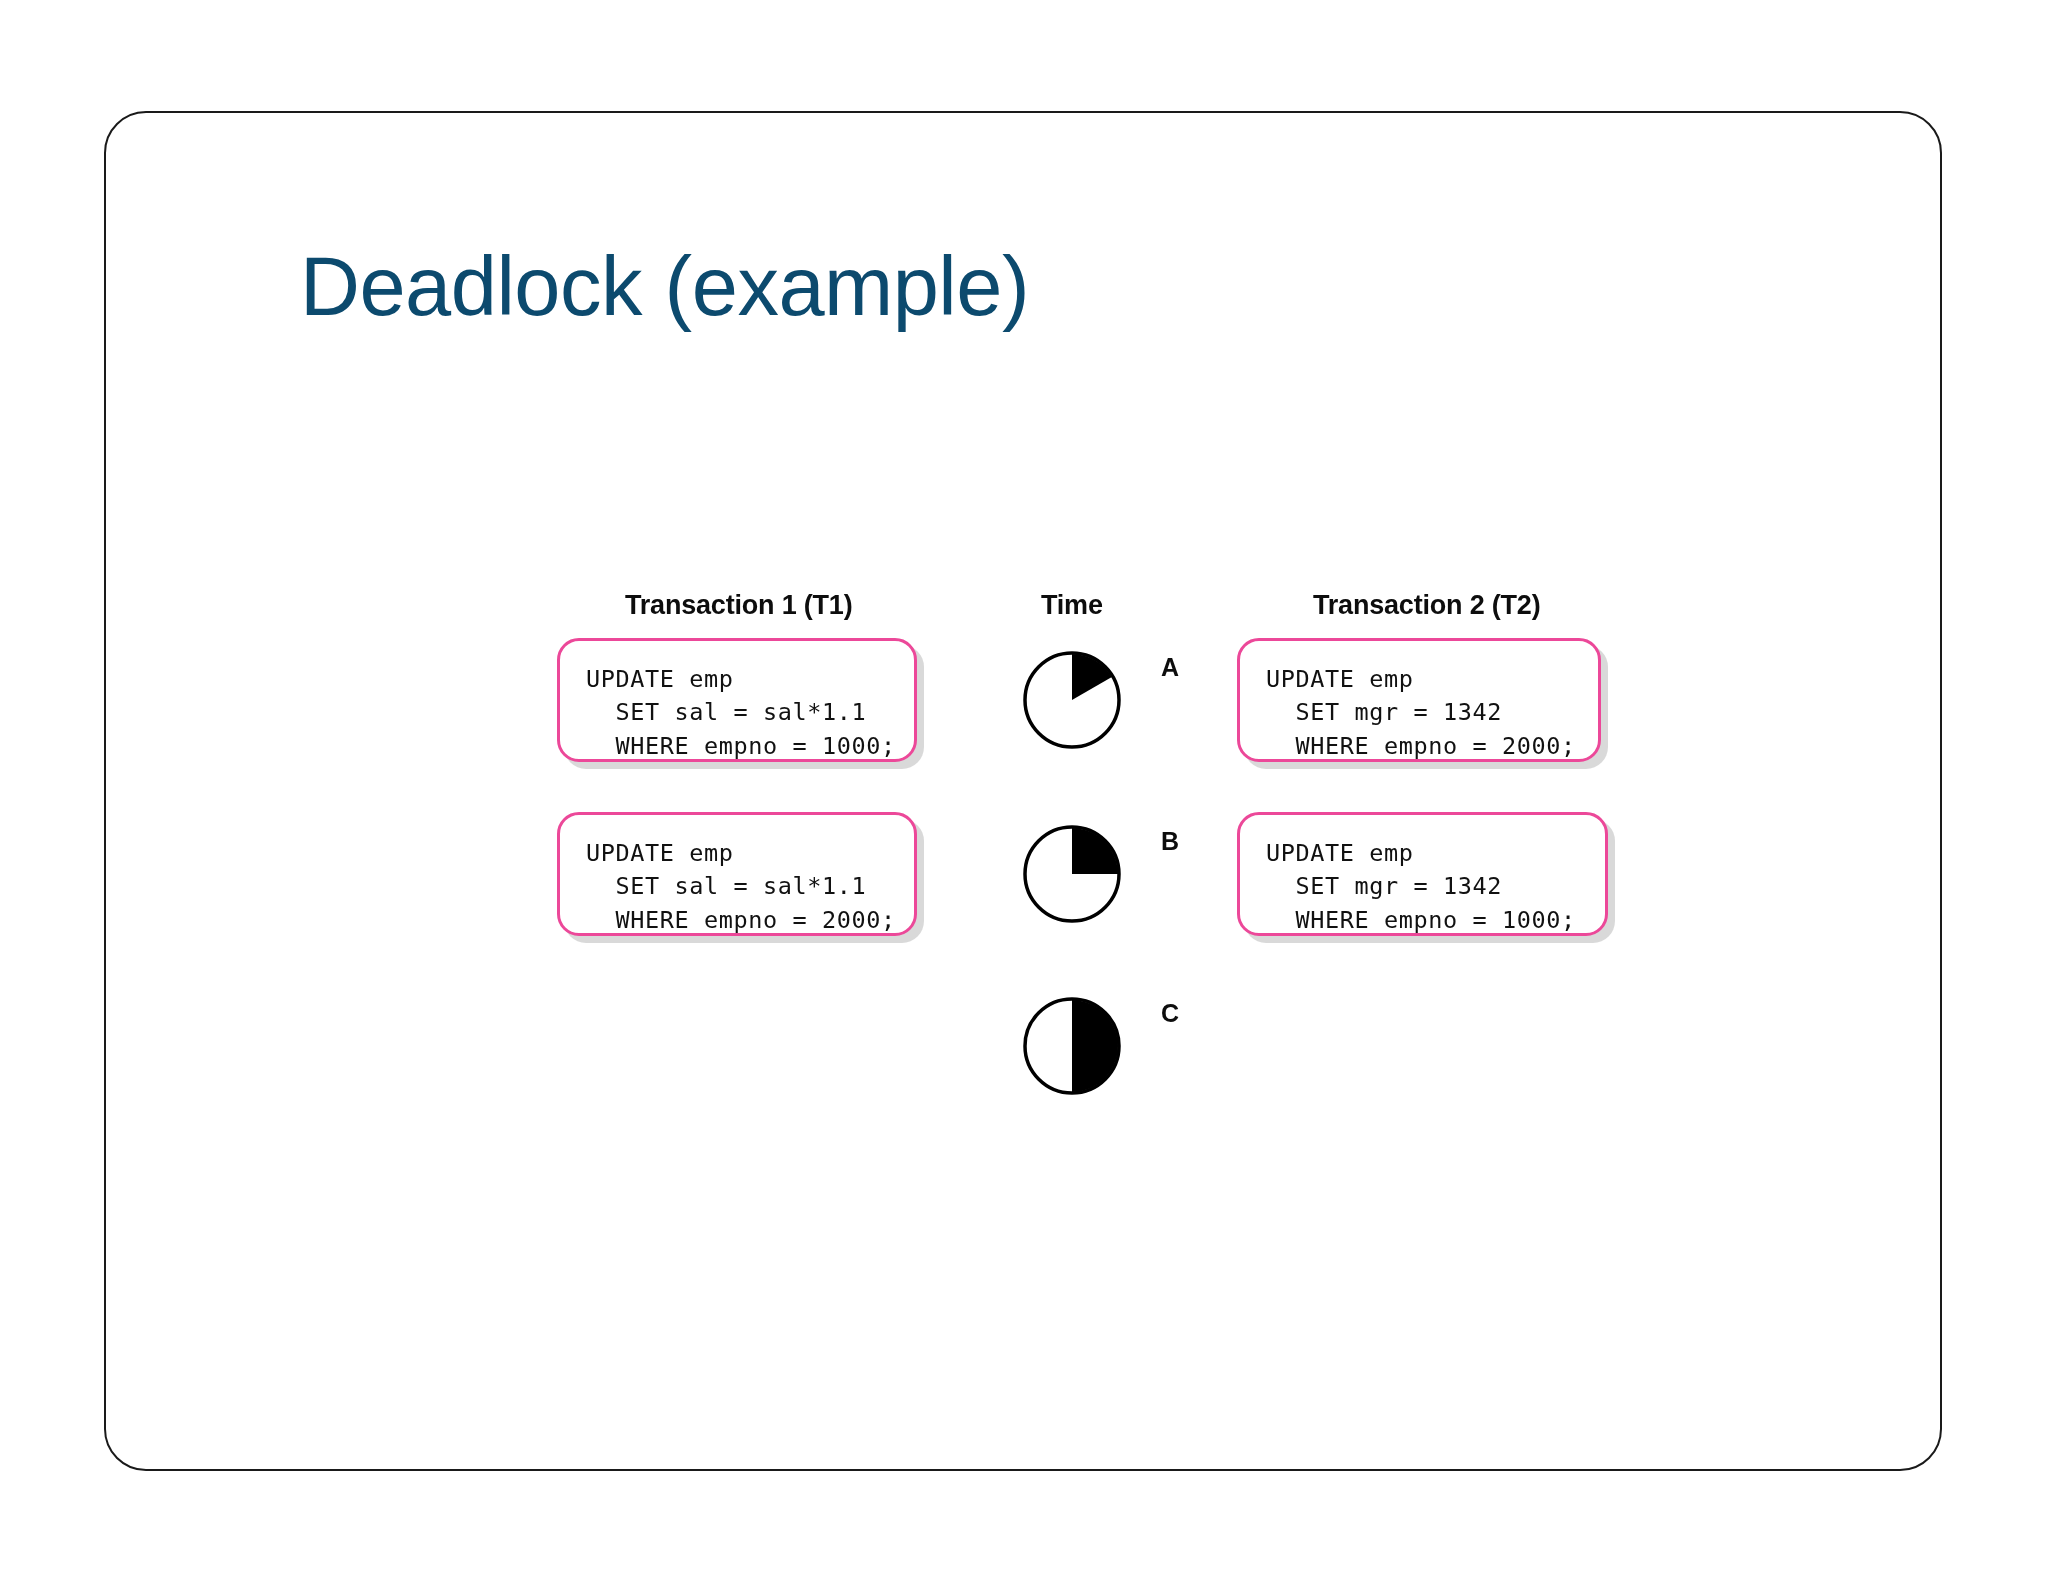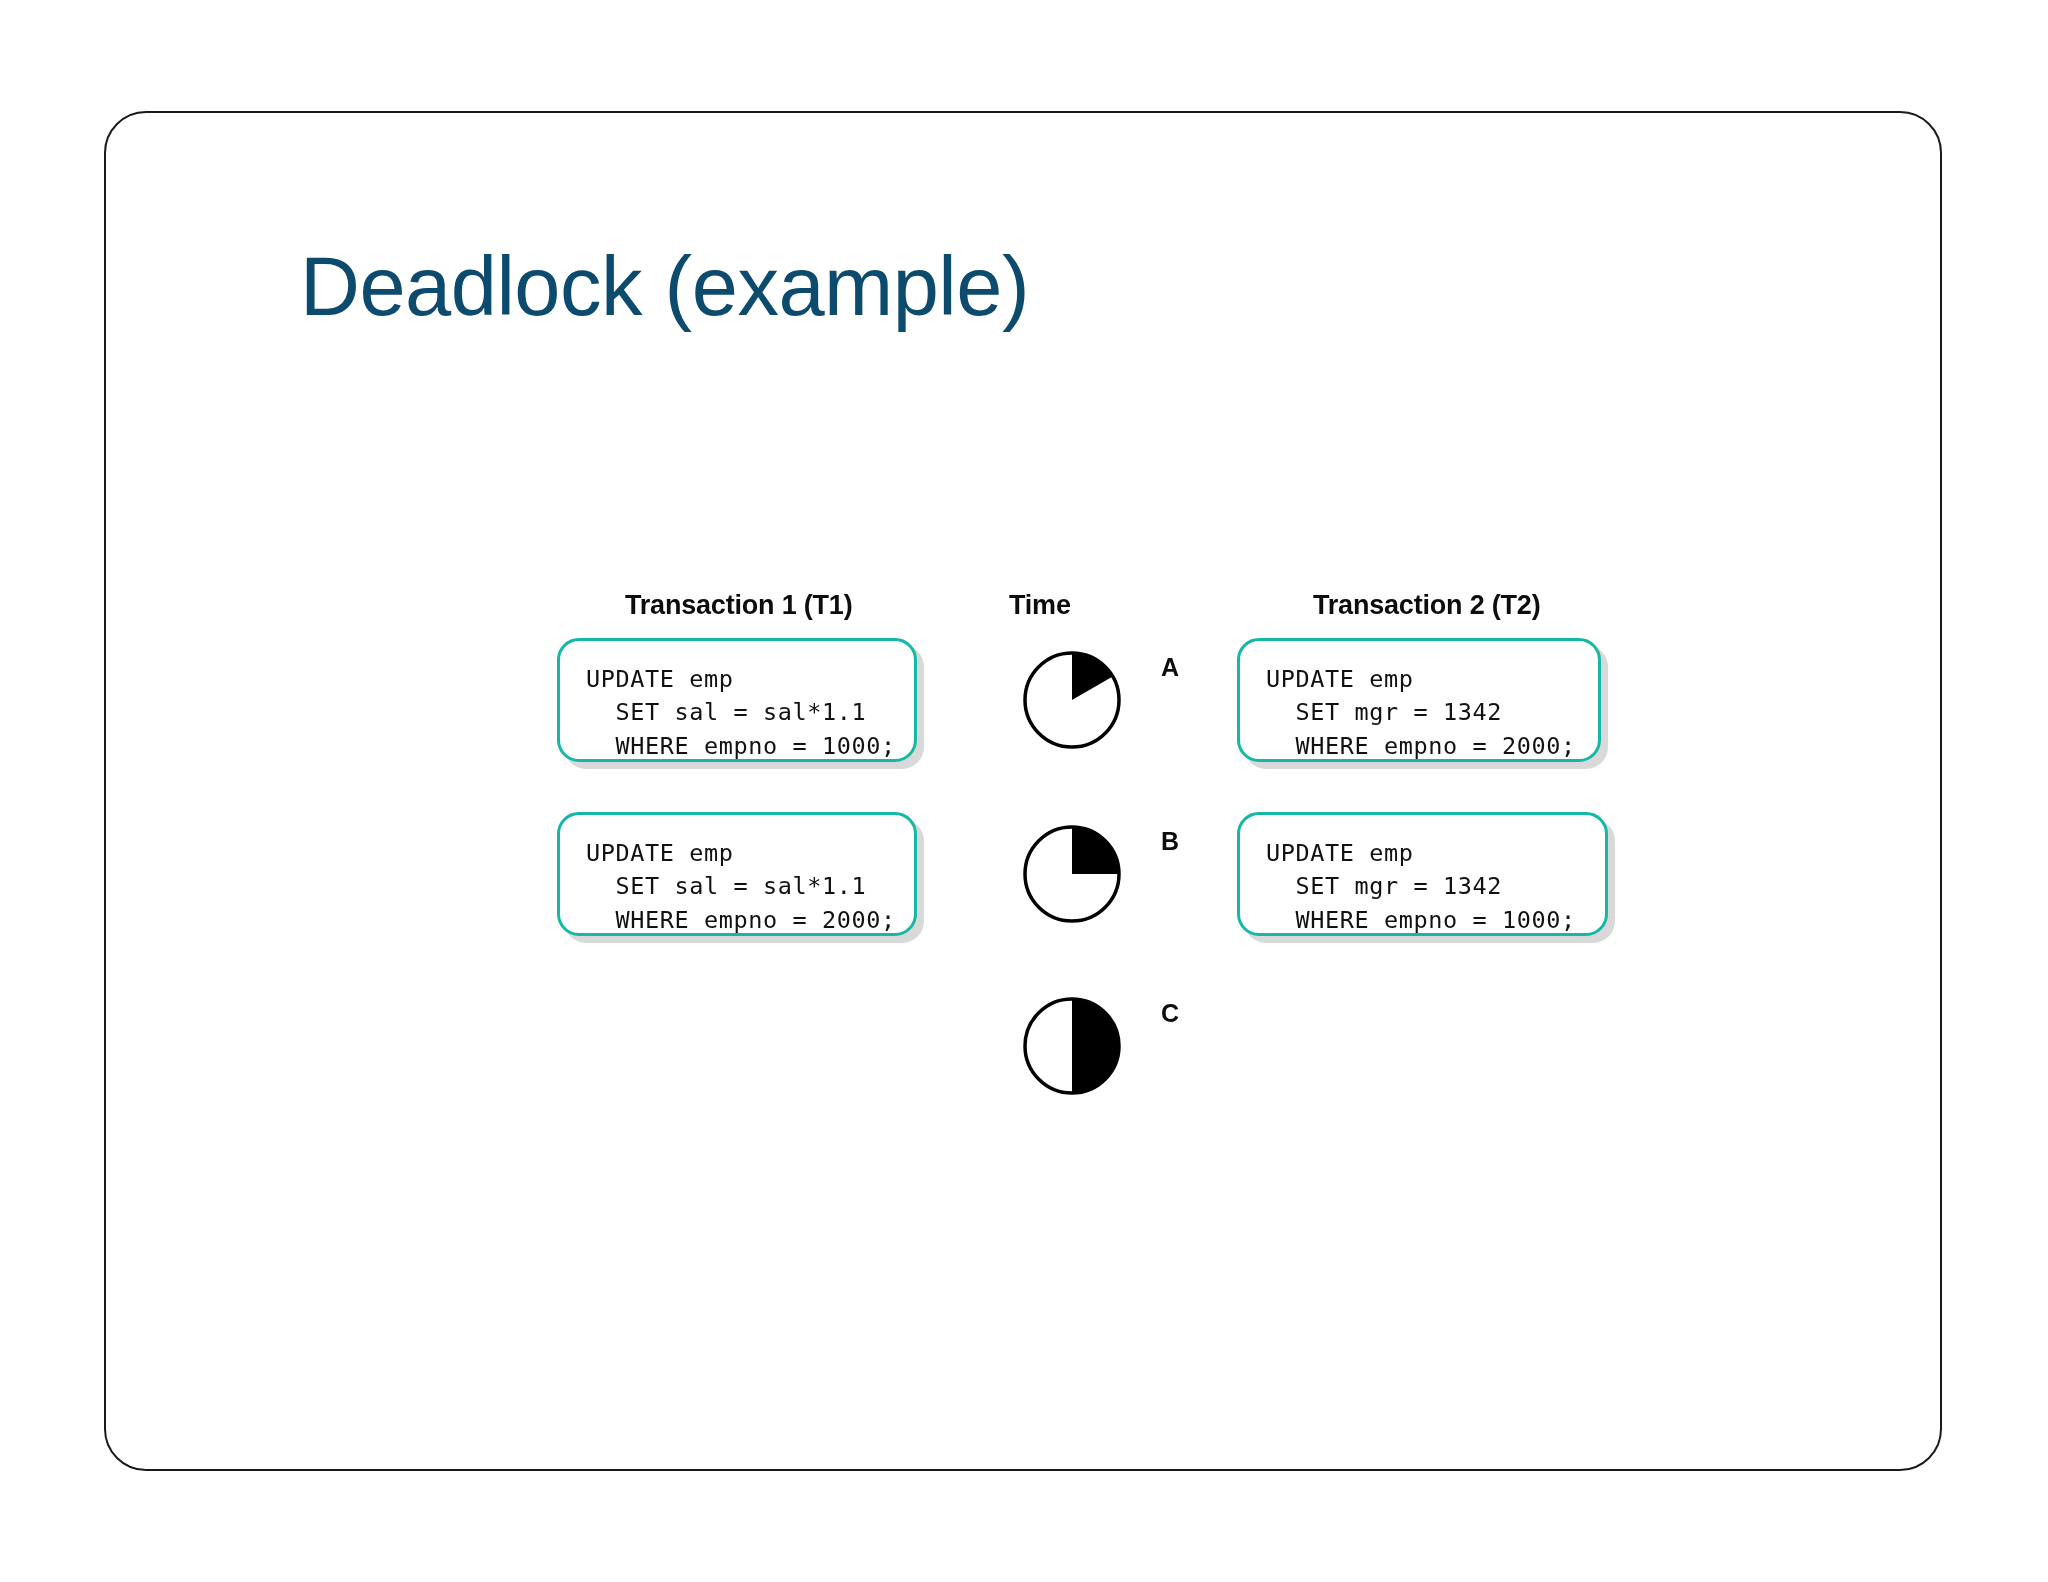--- a/index.html
+++ b/index.html
@@ -53,27 +53,27 @@
   .col-header {
     position: absolute;
     font-family: "Liberation Sans", sans-serif;
     font-weight: bold;
     font-size: 27px;
     color: #0d0d0d;
     white-space: nowrap;
     letter-spacing: -0.2px;
   }
   #hdr-t1 { left: 625px;  top: 590px; }
-  #hdr-time { left: 1009px; top: 590px; }
+  #hdr-time { left: 1041px; top: 590px; }
   #hdr-t2 { left: 1313px; top: 590px; }
 
   
   .code-box {
     position: absolute;
-    border: 3px solid #14b8a6;
+    border: 3px solid #ec4899;
     border-radius: 22px;
     background: #ffffff;
     box-sizing: border-box;
     box-shadow: 7px 7px 0px 0px rgba(170,170,170,0.45);
     padding: 22px 0 0 26px;
   }
   .code-box pre {
     margin: 0;
     font-family: "DejaVu Sans Mono", "Liberation Mono", monospace;
     font-size: 23.5px;

